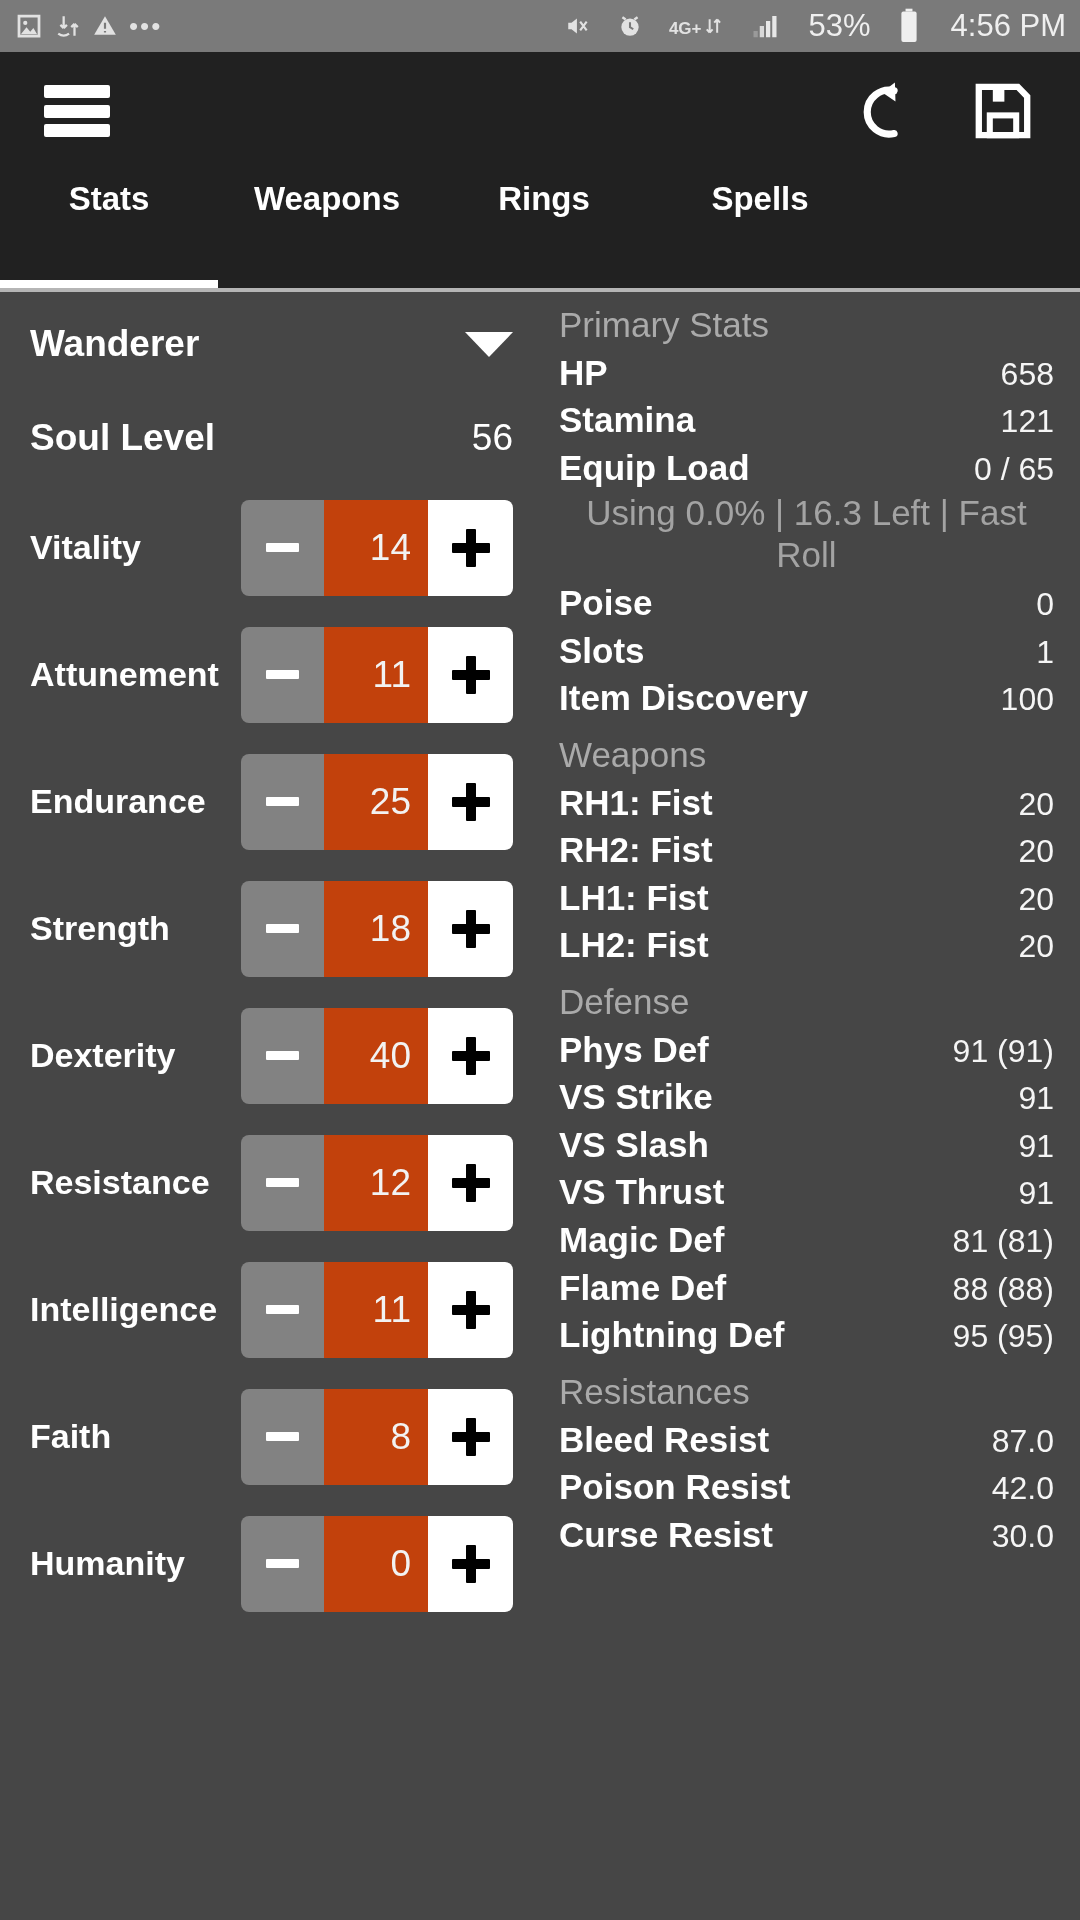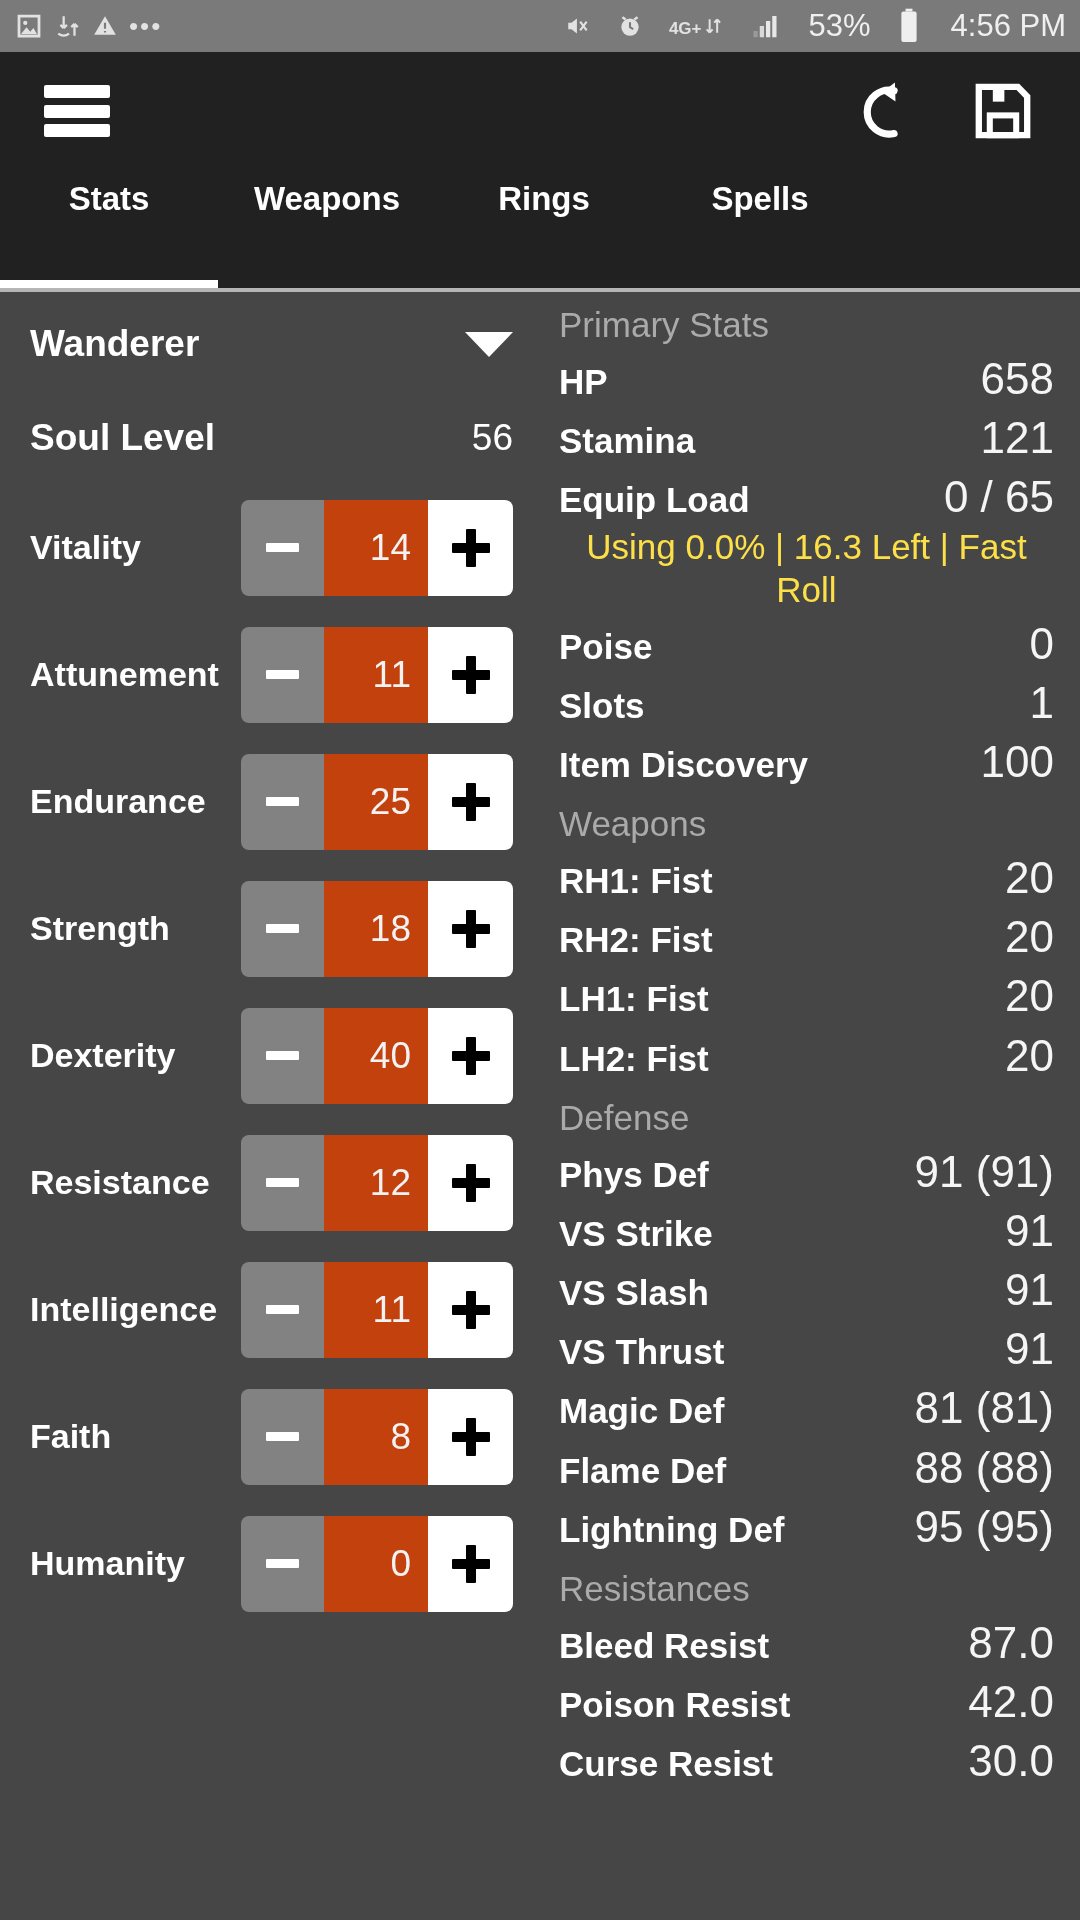--- a/index.html
+++ b/index.html
@@ -63,22 +63,22 @@
   .btn-plus{width:85px;background:#fff;display:flex;align-items:center;justify-content:center;cursor:pointer;position:relative;}
   .btn-plus i{position:relative;display:block;width:38px;height:38px;}
   .btn-plus i:before,.btn-plus i:after{content:"";position:absolute;background:#000;border-radius:1px;}
   .btn-plus i:before{left:0;top:14.5px;width:38px;height:10px;}
   .btn-plus i:after{top:0;left:14.5px;height:38px;width:10px;}
 
   
   .sec-head{font-size:35px;color:#aaaaaa;font-weight:normal;padding:11px 0 1px 0;line-height:1.28;}
   .kv{display:flex;align-items:baseline;line-height:1.30;padding:1px 0;}
   .kv-k{font-size:35px;font-weight:bold;color:#fff;}
-  .kv-v{margin-left:auto;font-size:44px;color:#f5f5f5;font-weight:normal;}
-  .note{font-size:35px;color:#fde047;text-align:center;line-height:1.22;padding:0 0 2px 0;}
+  .kv-v{margin-left:auto;font-size:32px;color:#f5f5f5;font-weight:normal;}
+  .note{font-size:35px;color:#a3a3a3;text-align:center;line-height:1.22;padding:0 0 2px 0;}
 </style>
 </head>
 <body>
 
 <div class="statusbar">
   <div class="sb-left">
     <svg class="sb-ico" viewBox="0 0 24 24">
       <path d="M4 4h16v16H4z" fill="none" stroke="#e2e2e2" stroke-width="2.2"></path>
       <circle cx="9" cy="9.5" r="1.7" fill="#e2e2e2"></circle>
       <path d="M5.5 18.5l4.5-5.5 3 3.5 2.5-3 3 5z" fill="#e2e2e2"></path>

